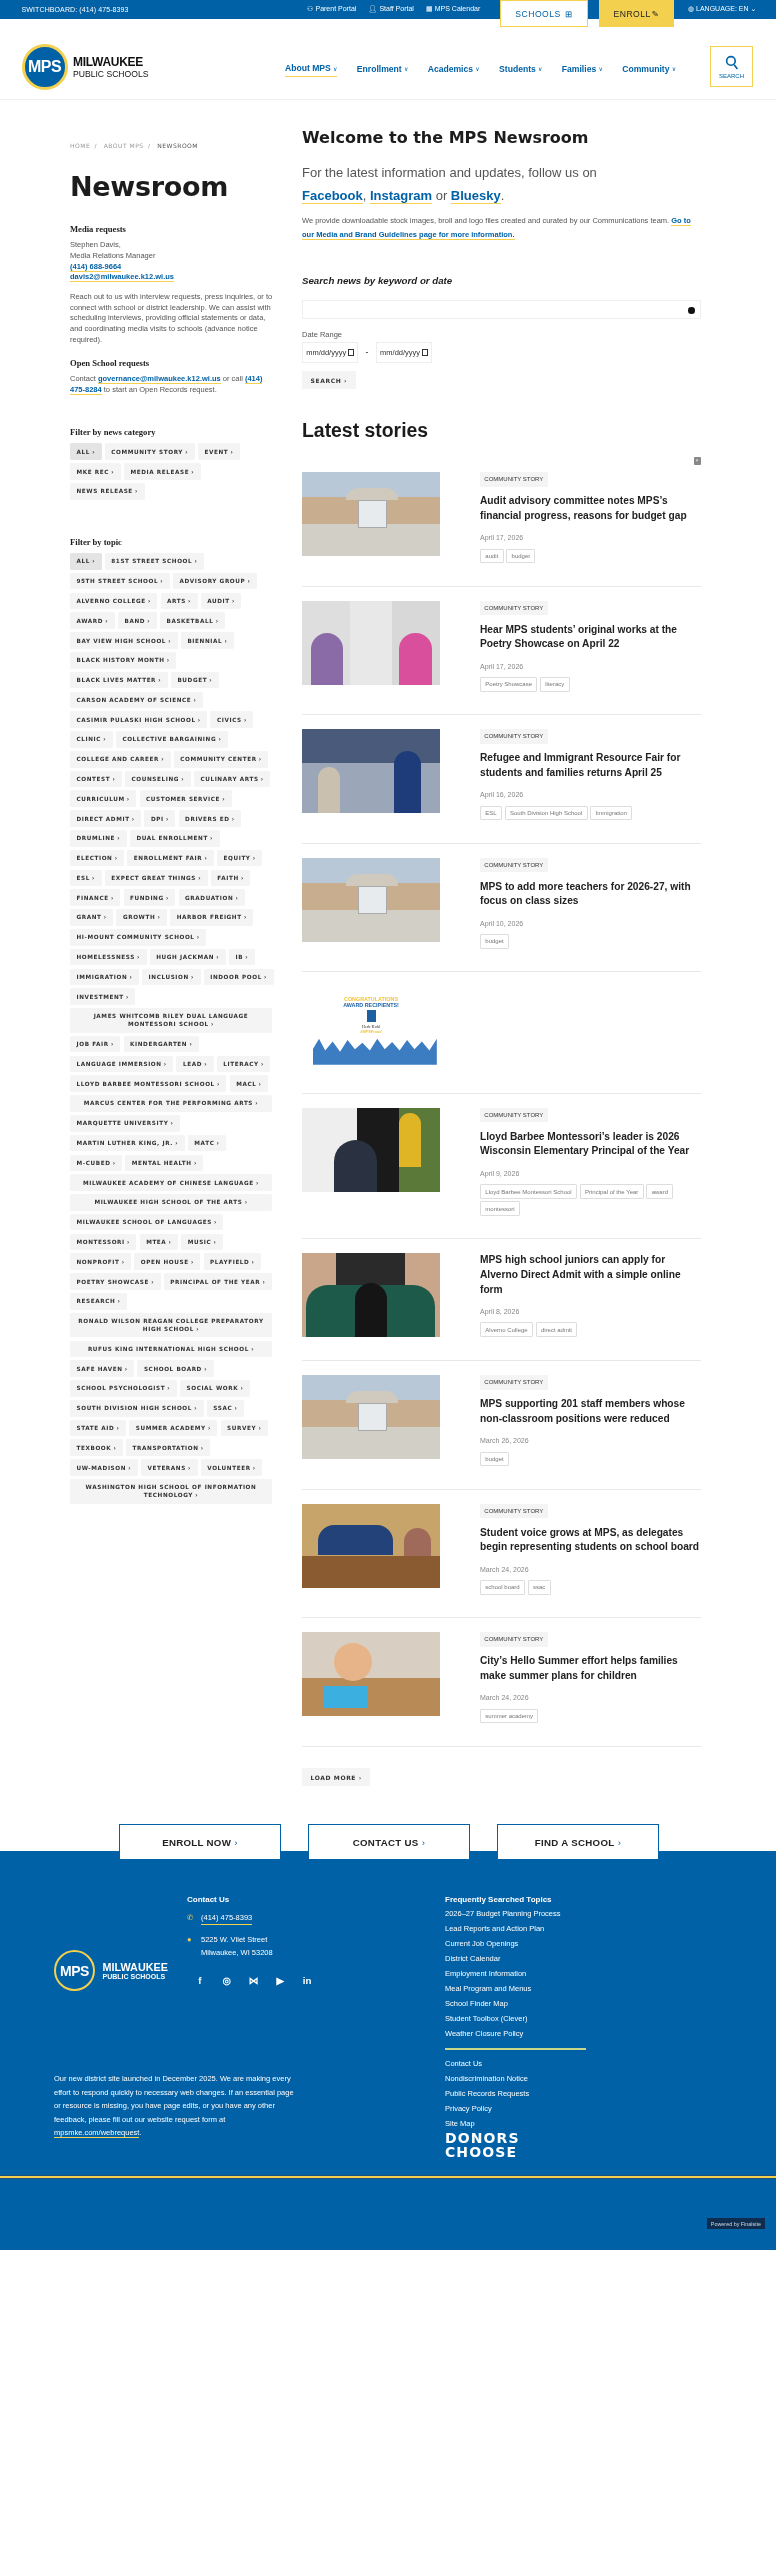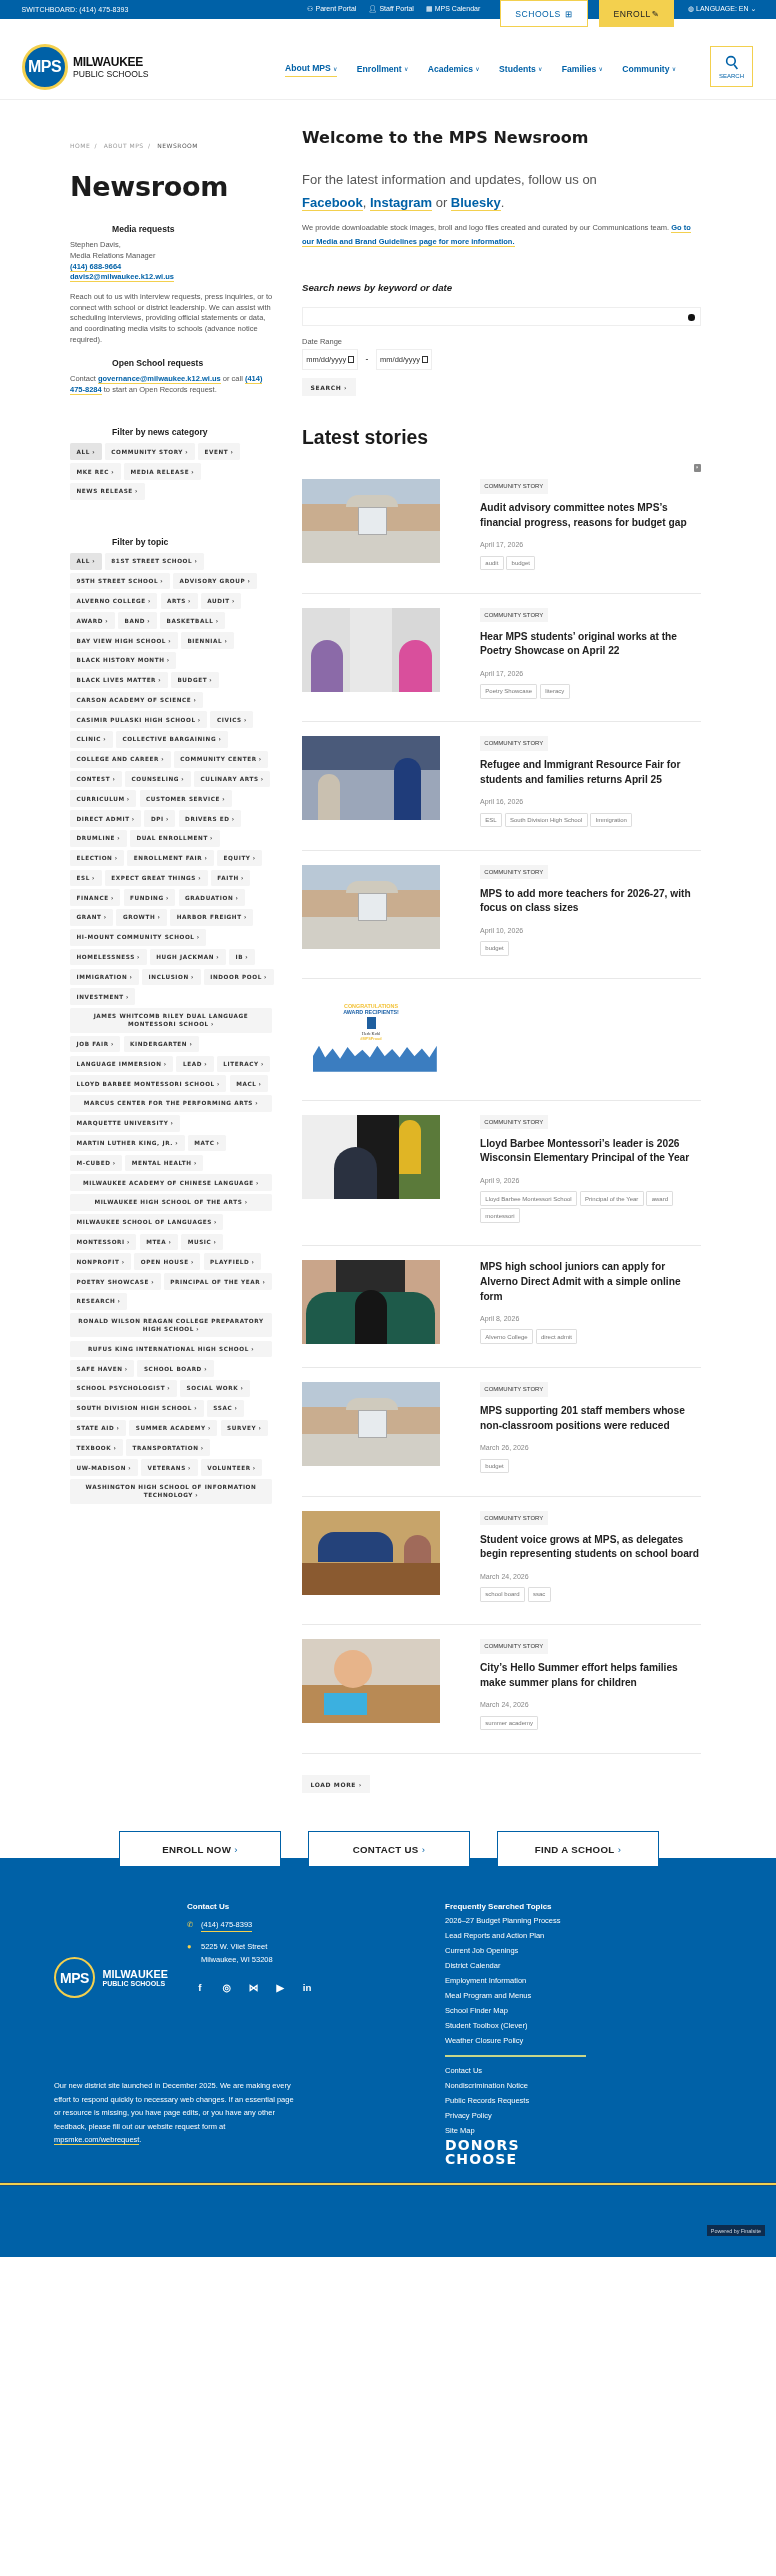--- a/index.html
+++ b/index.html
@@ -31,37 +31,37 @@
   .page { position: relative; padding: 0 70px; }
   .breadcrumb { padding-top: 42px; font-size: 6px; letter-spacing: 0.5px; color: #999; font-family: "DejaVu Sans", sans-serif; }
   .breadcrumb .sep { margin: 0 4.3px; }
   .breadcrumb .current { color: #555; }
   h1.page-title { font-family: "DejaVu Sans", sans-serif; font-weight: bold; font-size: 27px; color: #1c1c1c; margin-top: 21.6px; letter-spacing: -0.3px; }
 
   .cols { display: flex; gap: 0; margin-top: 21.6px; }
   .left { width: 205px; }
   .right { width: 399px; margin-left: 27px; margin-top: -102px; }
 
-  .left h3 { font-family: Liberation Sans, sans-serif; font-size: 8.6px; font-weight: bold; color: #1c1c1c; margin-bottom: 6.5px; margin-left: 42px; }
+  .left h3 { font-family: Liberation Serif, serif; font-size: 8.6px; font-weight: bold; color: #1c1c1c; margin-bottom: 6.5px; }
   .left p { font-size: 7.5px; line-height: 10.8px; color: #555; }
   .left .lnk { color: #0061a7; font-weight: bold; border-bottom: 0.5px solid #f3d04e; }
   .media-desc { margin-top: 8.6px; }
   .open-records { margin-top: 12px; }
   .filter-cat { margin-top: 31px; }
   .filter-topic { margin-top: 37px; }
 
   .chips { display: flex; flex-wrap: wrap; gap: 3.2px 3.2px; width: 205px; }
   .chip { background: #f4f4f4; border-radius: 1.6px; font-family: "DejaVu Sans", sans-serif; font-size: 5.7px; font-weight: bold; letter-spacing: 0.6px; color: #333; padding: 4.3px 6.5px; line-height: 8px; text-transform: uppercase; }
   .chip.active { background: #e4e4e4; }
   .chip.wide { width: 202px; text-align: center; }
   .chip .arr { margin-left: 2.2px; }
 
   
   .welcome h2 { font-family: "DejaVu Sans", sans-serif; font-size: 16px; font-weight: bold; color: #1c1c1c; margin-top: 6.5px; }
-  .welcome .follow { font-size: 13px; color: #555; margin-top: 22px; line-height: 22.6px; }
+  .welcome .follow { font-size: 13px; color: #555; margin-top: 15px; line-height: 22.6px; }
   .welcome .follow a { color: #0061a7; font-weight: bold; border-bottom: 1.1px solid #f3d04e; }
   .welcome .provide { font-size: 7.5px; color: #555; margin-top: 6.5px; line-height: 14px; }
   .welcome .provide a { color: #0061a7; font-weight: bold; border-bottom: 0.5px solid #f3d04e; }
 
   .search-sec { margin-top: 33px; }
   .search-sec h3 { font-size: 9.7px; font-weight: bold; color: #1c1c1c; font-style: italic; }
   .kw-input { margin-top: 14px; height: 19.4px; width: 399px; border: 0.5px solid #eee; background: #fff; position: relative; }
   .kw-input .clear { position: absolute; right: 5.4px; top: 6.5px; width: 6.5px; height: 6.5px; border-radius: 50%; background: #111; }
   .date-label { margin-top: 10.8px; font-size: 7.5px; color: #555; }
   .date-row { margin-top: 3.2px; display: flex; align-items: center; gap: 7.5px; }

